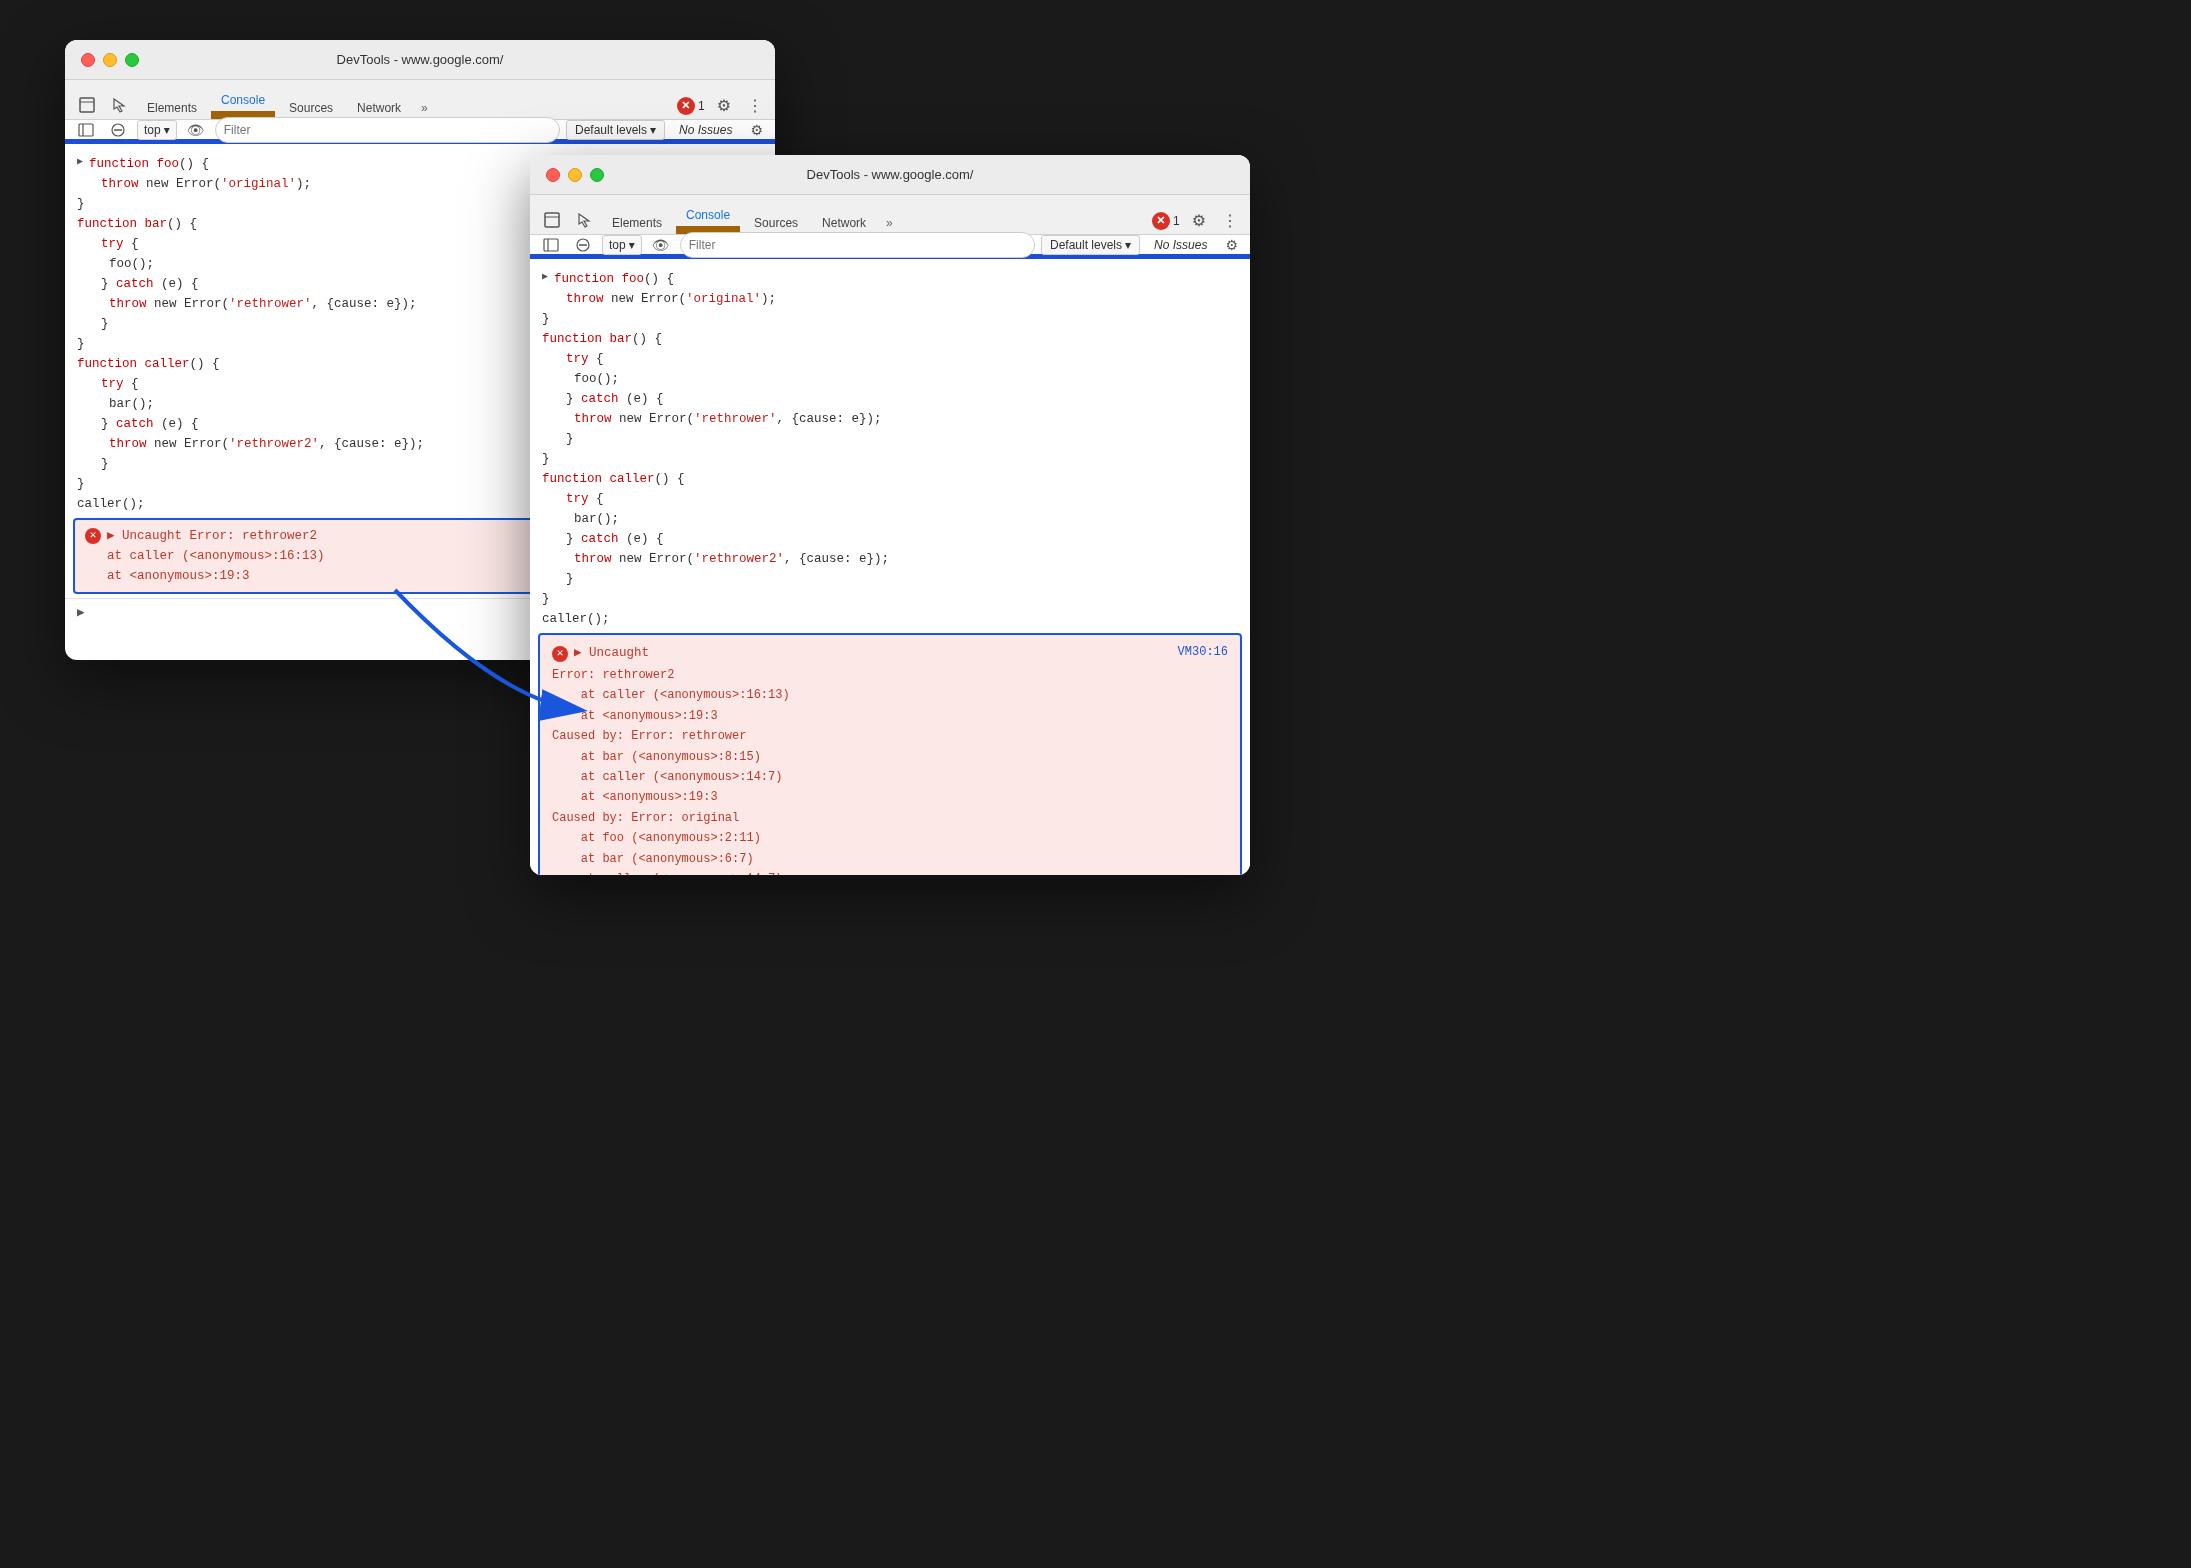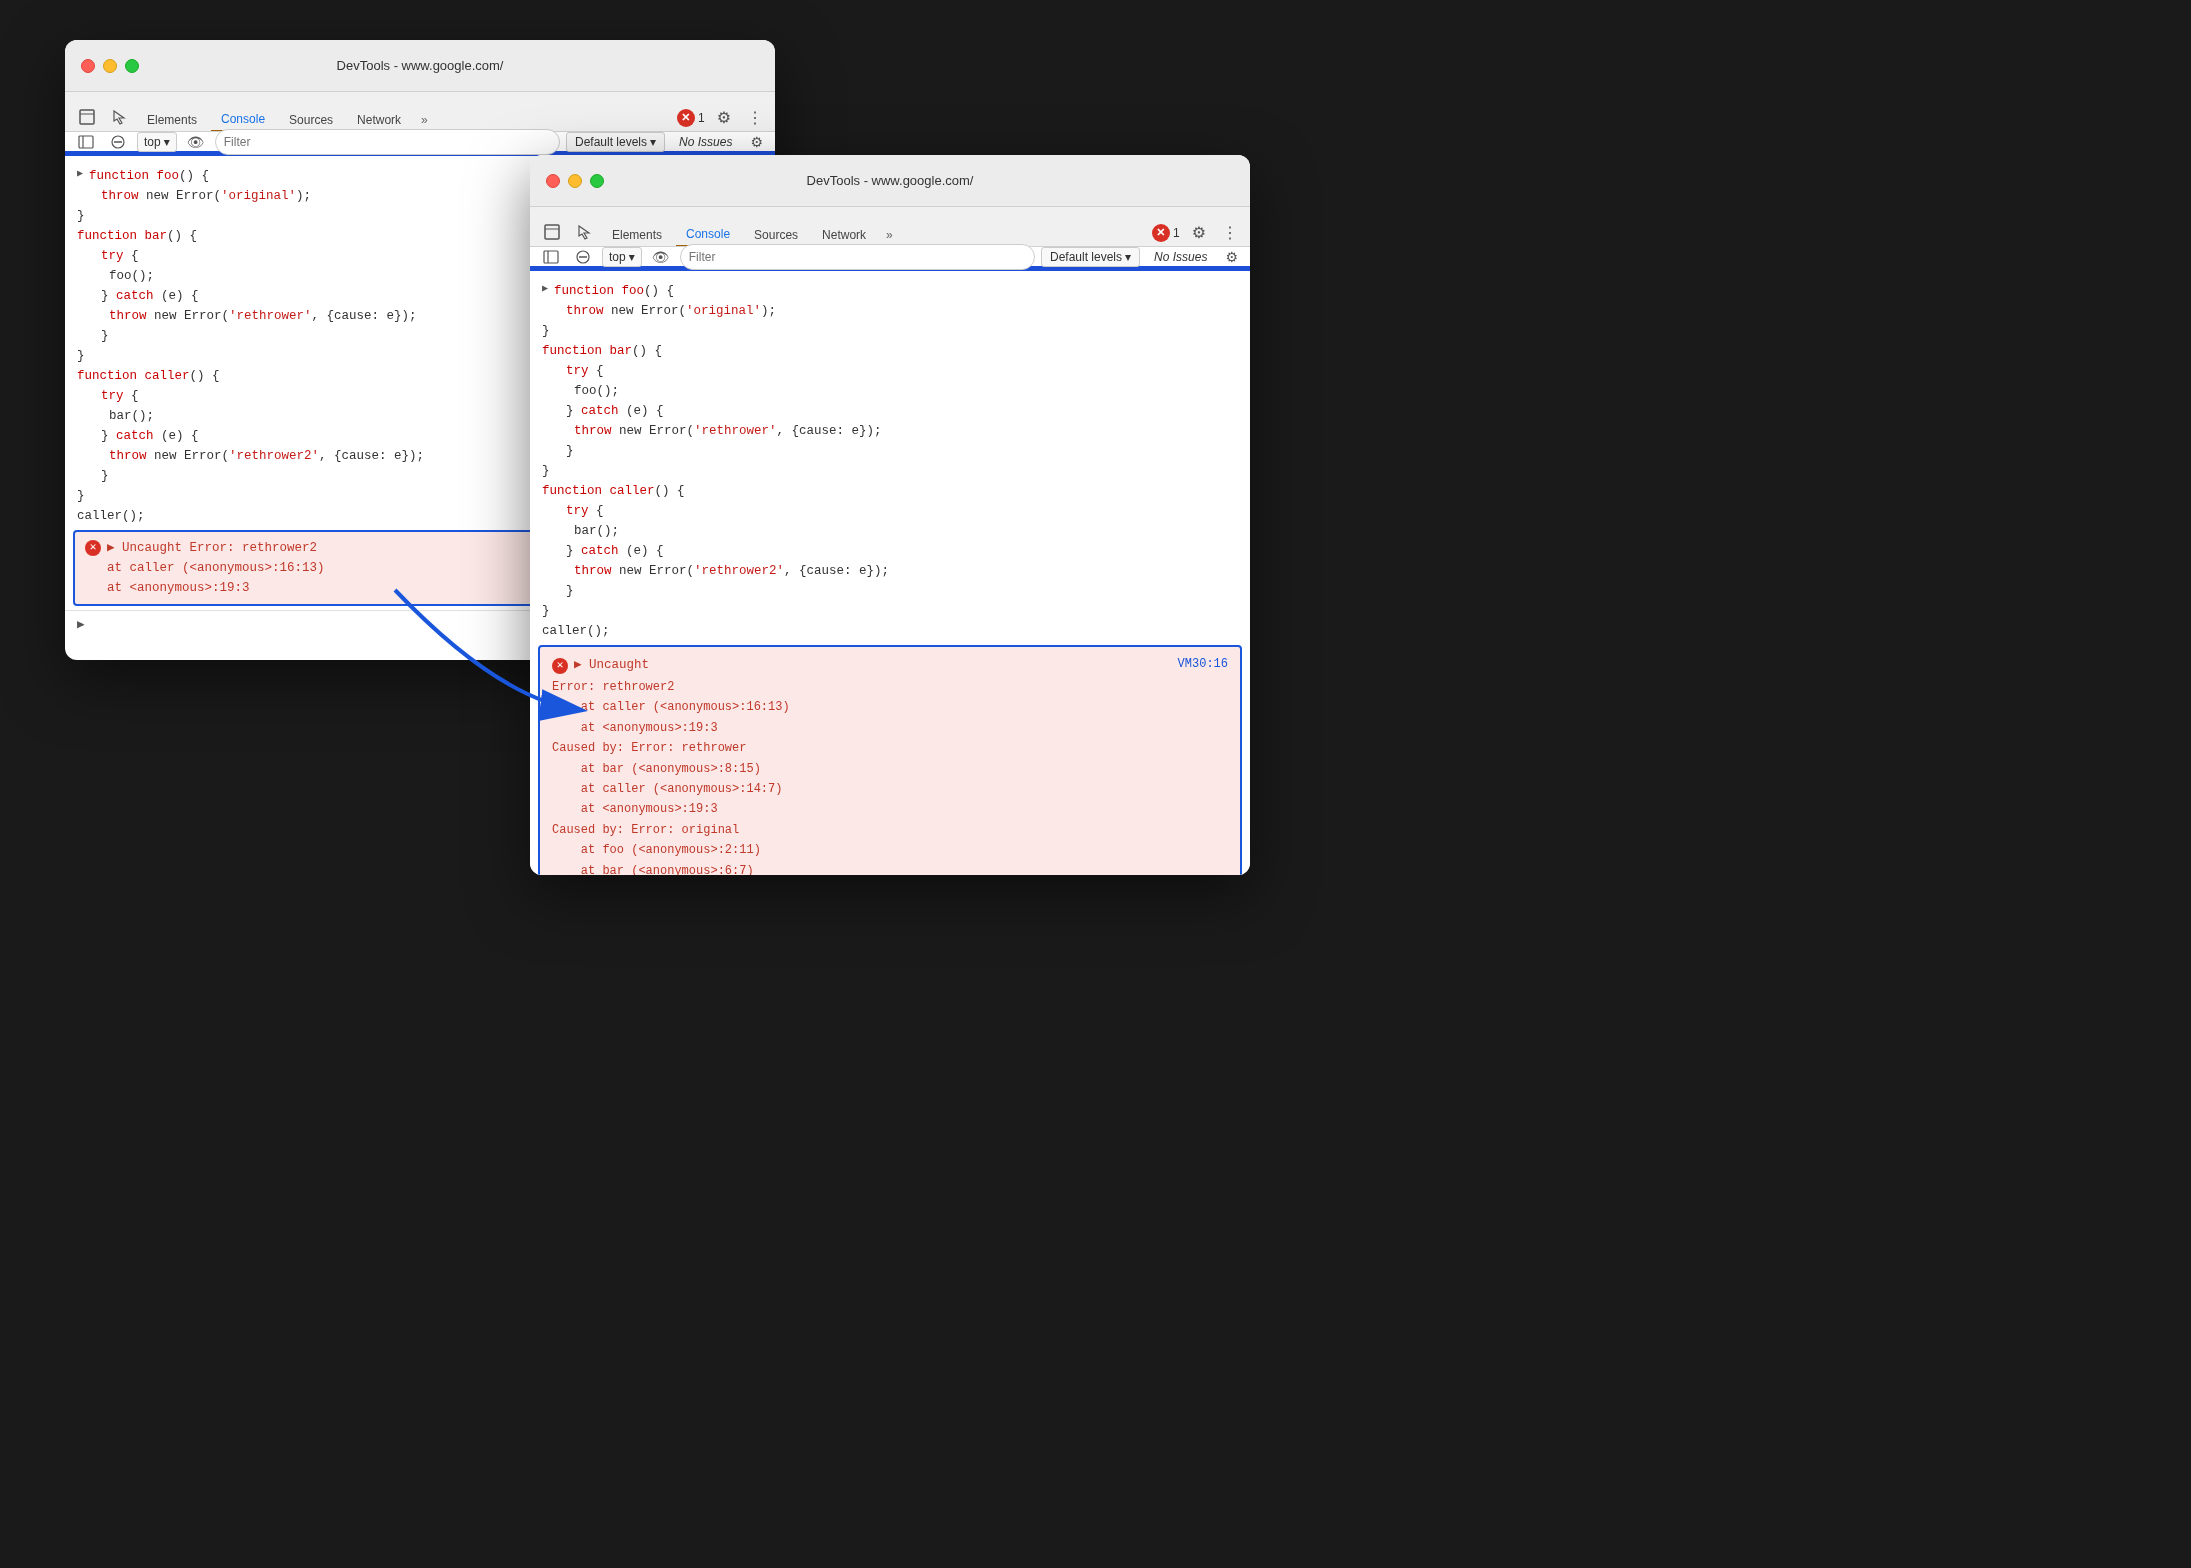--- a/index.html
+++ b/index.html
@@ -33,21 +33,21 @@
     .window-2 {
       left: 530px;
       top: 155px;
       width: 720px;
       height: 720px;
     }
 
     
     .title-bar {
       background: #ececec;
-      height: 52px;
+      height: 40px;
       display: flex;
       align-items: center;
       padding: 0 16px;
       border-bottom: 1px solid #d0d0d0;
       position: relative;
     }
     .traffic-lights {
       display: flex;
       gap: 8px;
       align-items: center;
@@ -94,21 +94,21 @@
     .tab-item {
       padding: 4px 10px;
       font-size: 12px;
       color: #444;
       cursor: pointer;
       border-radius: 4px;
       white-space: nowrap;
     }
     .tab-item.active {
       color: #1a73e8;
-      border-bottom: 1px solid #a16207;
+      border-bottom: 8px solid #a16207;
       border-radius: 0;
     }
     .tab-more { font-size: 12px; color: #666; cursor: pointer; padding: 4px 6px; }
 
     .tab-right {
       margin-left: auto;
       display: flex;
       align-items: center;
       gap: 8px;
     }

